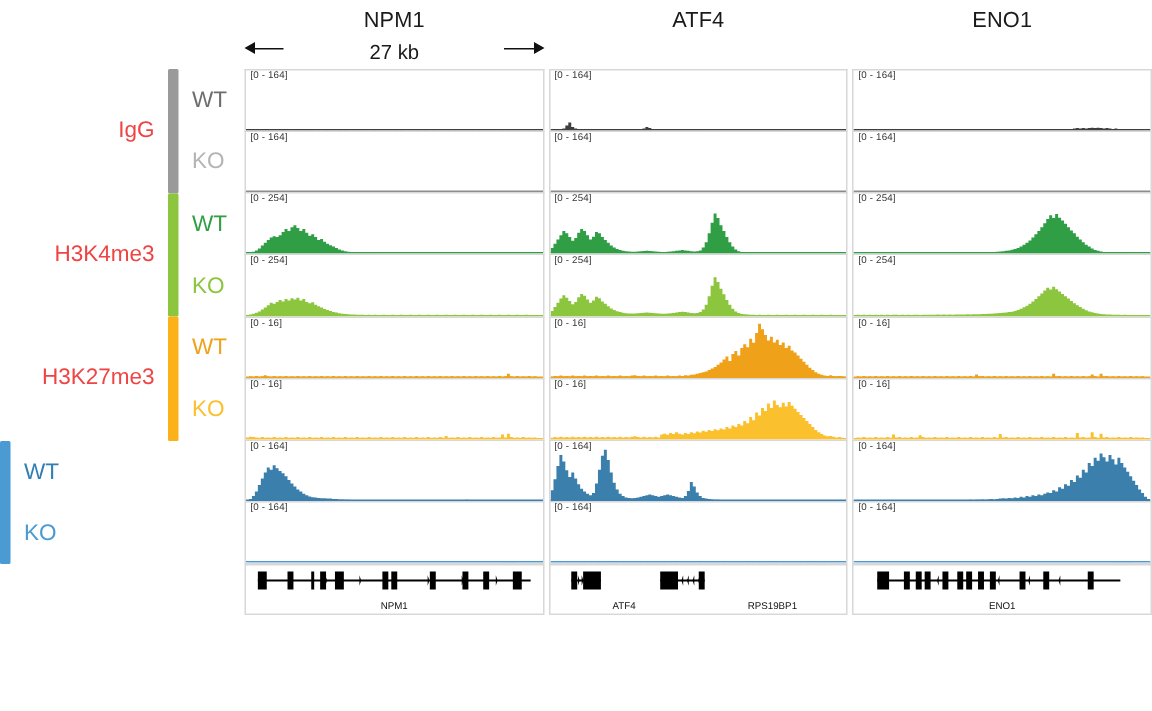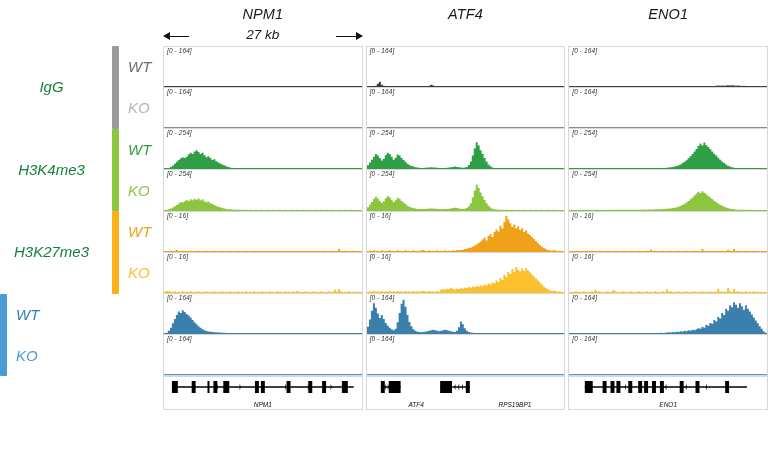--- a/index.html
+++ b/index.html
@@ -2,40 +2,40 @@
 <html><head>
 <meta charset="utf-8">
 <style>
   html,body{margin:0;padding:0;}
   body{
     width:768px;height:474px;background:#ffffff;
     font-family:"Liberation Sans",sans-serif;
     -webkit-font-smoothing:antialiased;
     overflow:hidden;
   }
-  #page{position:relative;width:768px;height:358px;font-style:italic;}
+  #page{position:relative;width:768px;height:358px;}
 
   
   .headers{position:absolute;left:163px;top:0;width:605px;height:44px;display:flex;}
   .hdr{flex:1;display:flex;flex-direction:column;align-items:center;justify-content:flex-start;}
   .hdr + .hdr{margin-left:3px;}
   .hdr-gene{font-size:14.5px;color:#1a1a1a;line-height:1;padding-top:7px;letter-spacing:.1px;}
-  .hdr-scale{display:flex;align-items:flex-end;width:100%;padding-top:6px;gap:48px;}
+  .hdr-scale{display:flex;align-items:flex-start;width:100%;padding-top:6px;gap:48px;}
   .hdr-kb{font-size:13.5px;color:#1a1a1a;white-space:nowrap;padding:0 5px;line-height:1;}
   .arrline{flex:1;position:relative;height:9px;}
   .arrline:before{content:"";position:absolute;left:4px;right:4px;top:4px;height:1px;background:#111;}
   .arrow-l:after,.arrow-r:after{content:"";position:absolute;top:0px;width:0;height:0;
     border-top:4.5px solid transparent;border-bottom:4.5px solid transparent;}
   .arrow-l:after{left:0;border-right:7px solid #111;}
   .arrow-r:after{right:0;border-left:7px solid #111;}
 
   
   .marklist{position:absolute;left:0;top:46px;width:163px;height:330px;}
   .markgrp{position:absolute;left:0;width:163px;display:flex;align-items:center;}
-  .mark-name{flex:1;text-align:center;font-size:15px;color:#15803d;padding-right:9px;line-height:1.1;}
+  .mark-name{flex:1;text-align:right;font-size:15px;color:#ef4444;padding-right:9px;line-height:1.1;}
   .mark-bar{width:7px;border-radius:1px;}
   .mark-conds{width:44px;display:flex;flex-direction:column;justify-content:space-around;height:100%;padding-left:9px;box-sizing:border-box;}
   .cond{font-size:15px;line-height:1;}
 
   
   .grid{position:absolute;left:163px;top:46px;width:605px;height:330px;display:flex;}
   .gcol{flex:1;display:flex;flex-direction:column;}
   .gcol + .gcol{margin-left:3px;}
   .tk{position:relative;flex:1;border:1px solid #d8d8d8;border-bottom:none;background:#fff;overflow:hidden;box-sizing:border-box;}
   .gcol .tk:last-child{border-bottom:1px solid #d8d8d8;}

